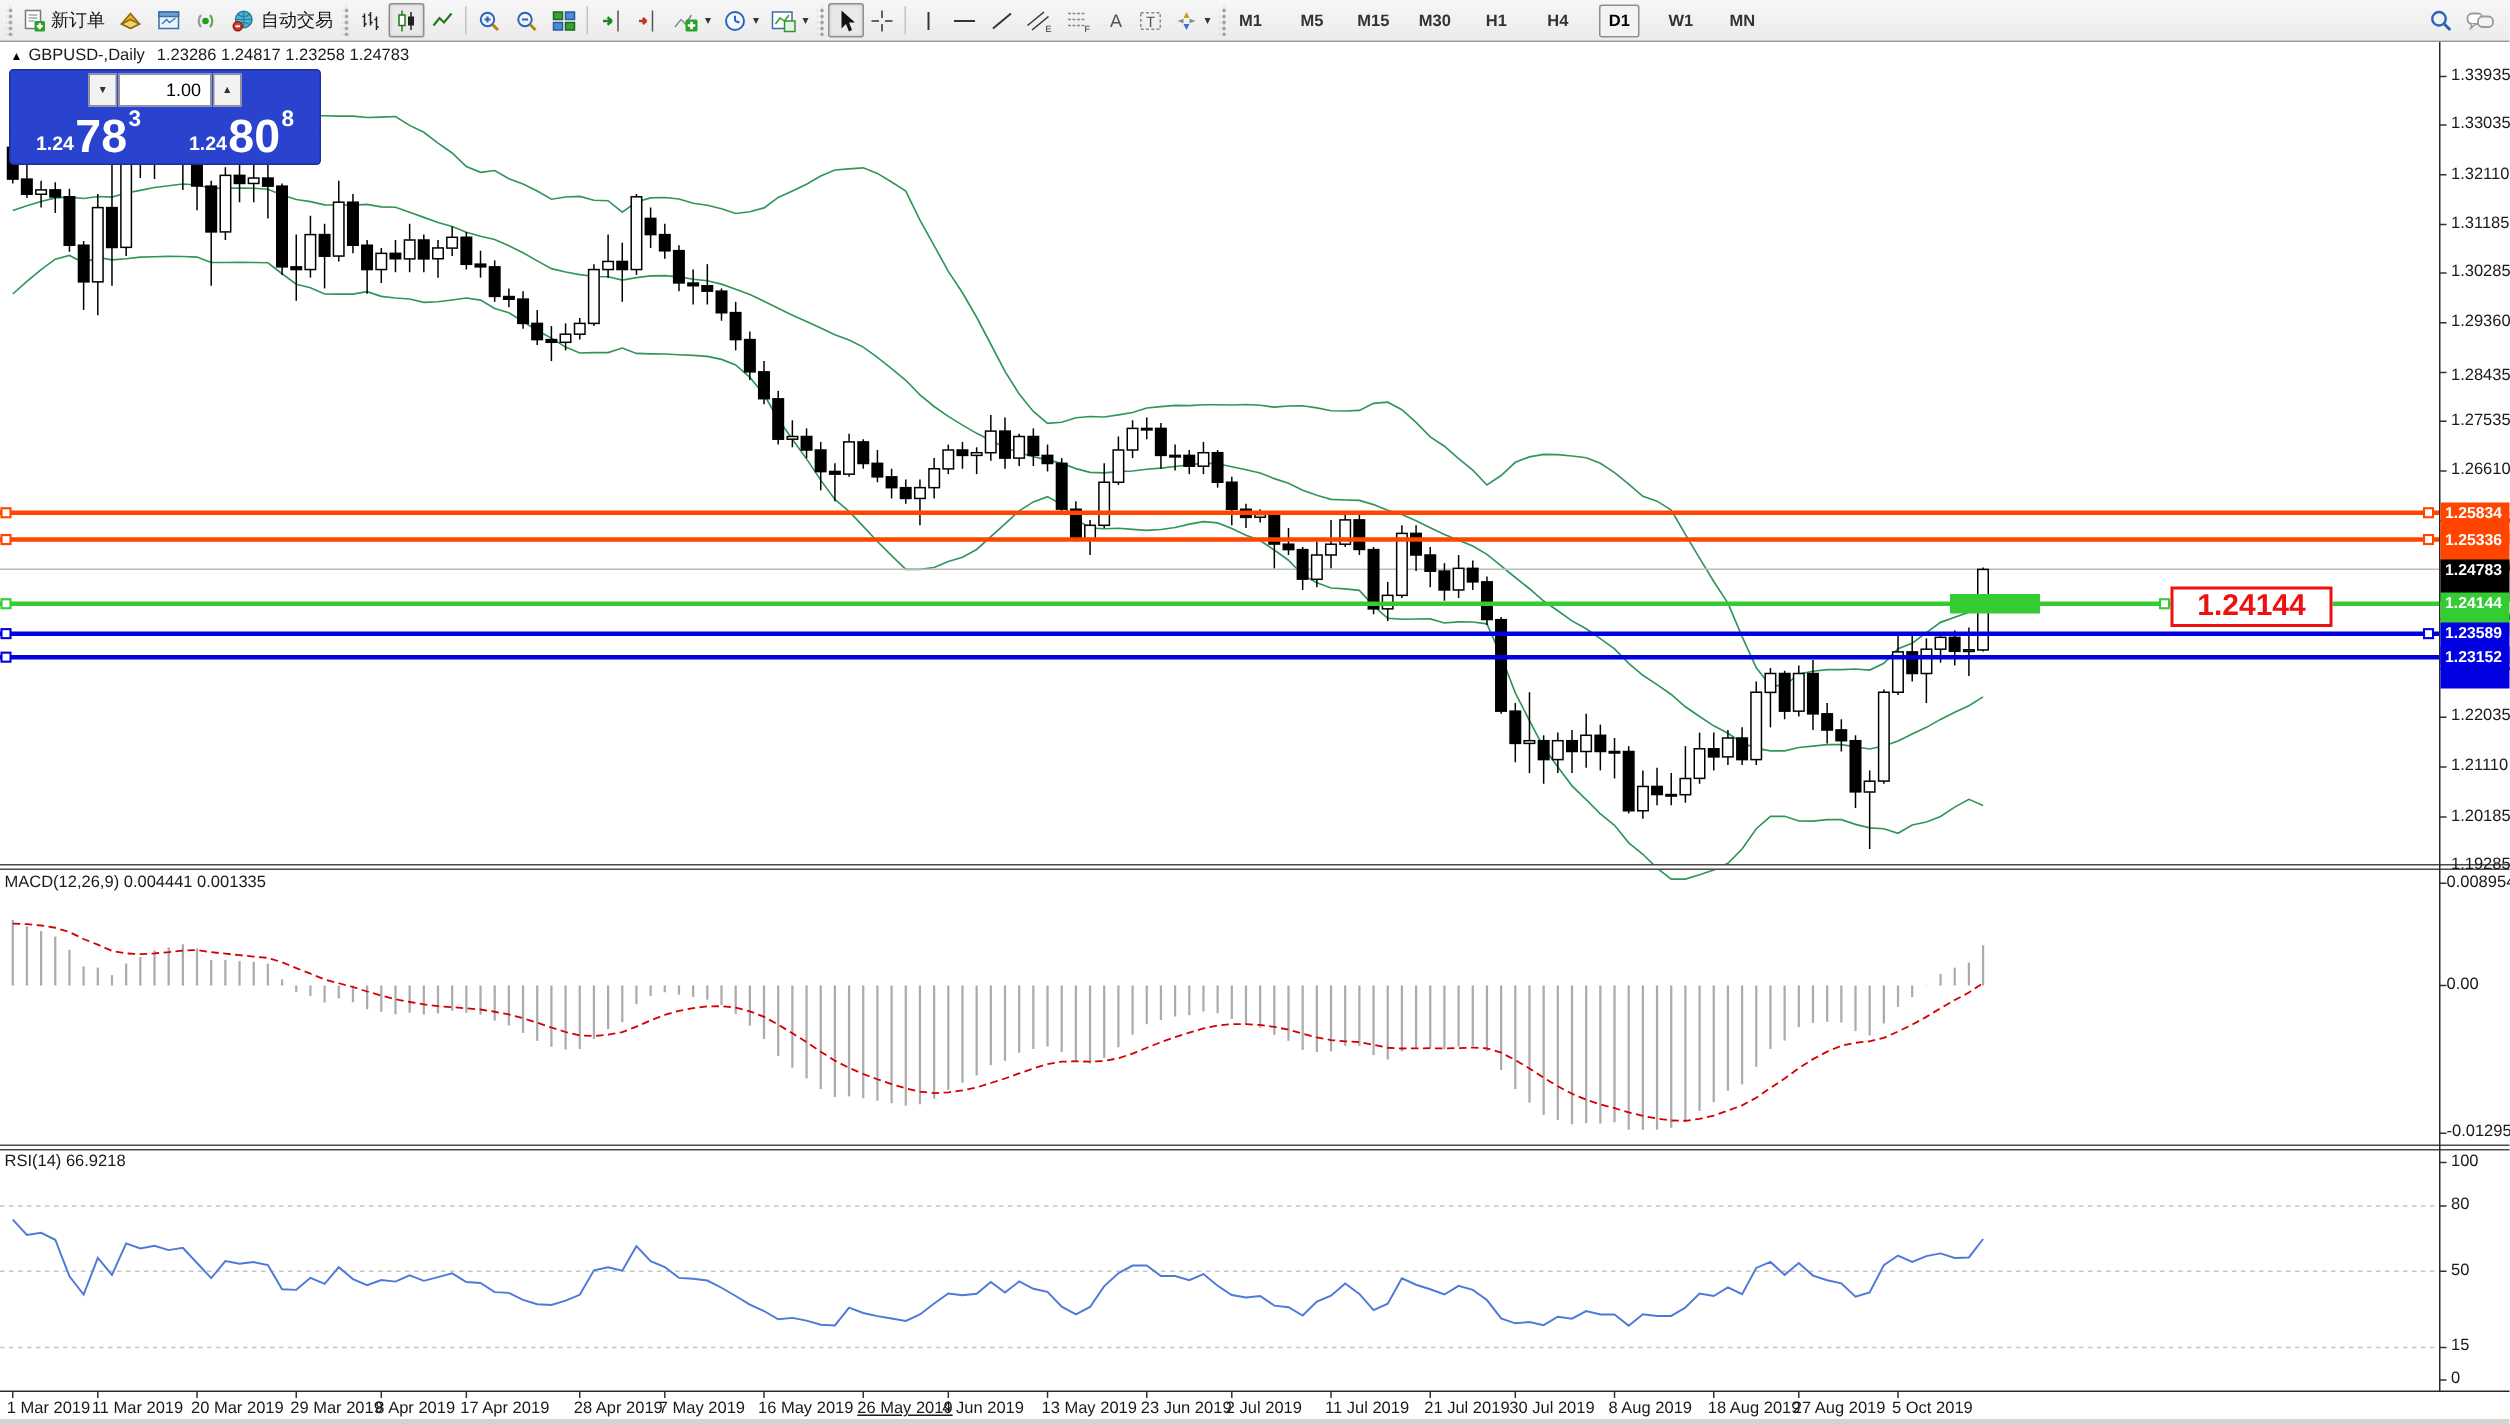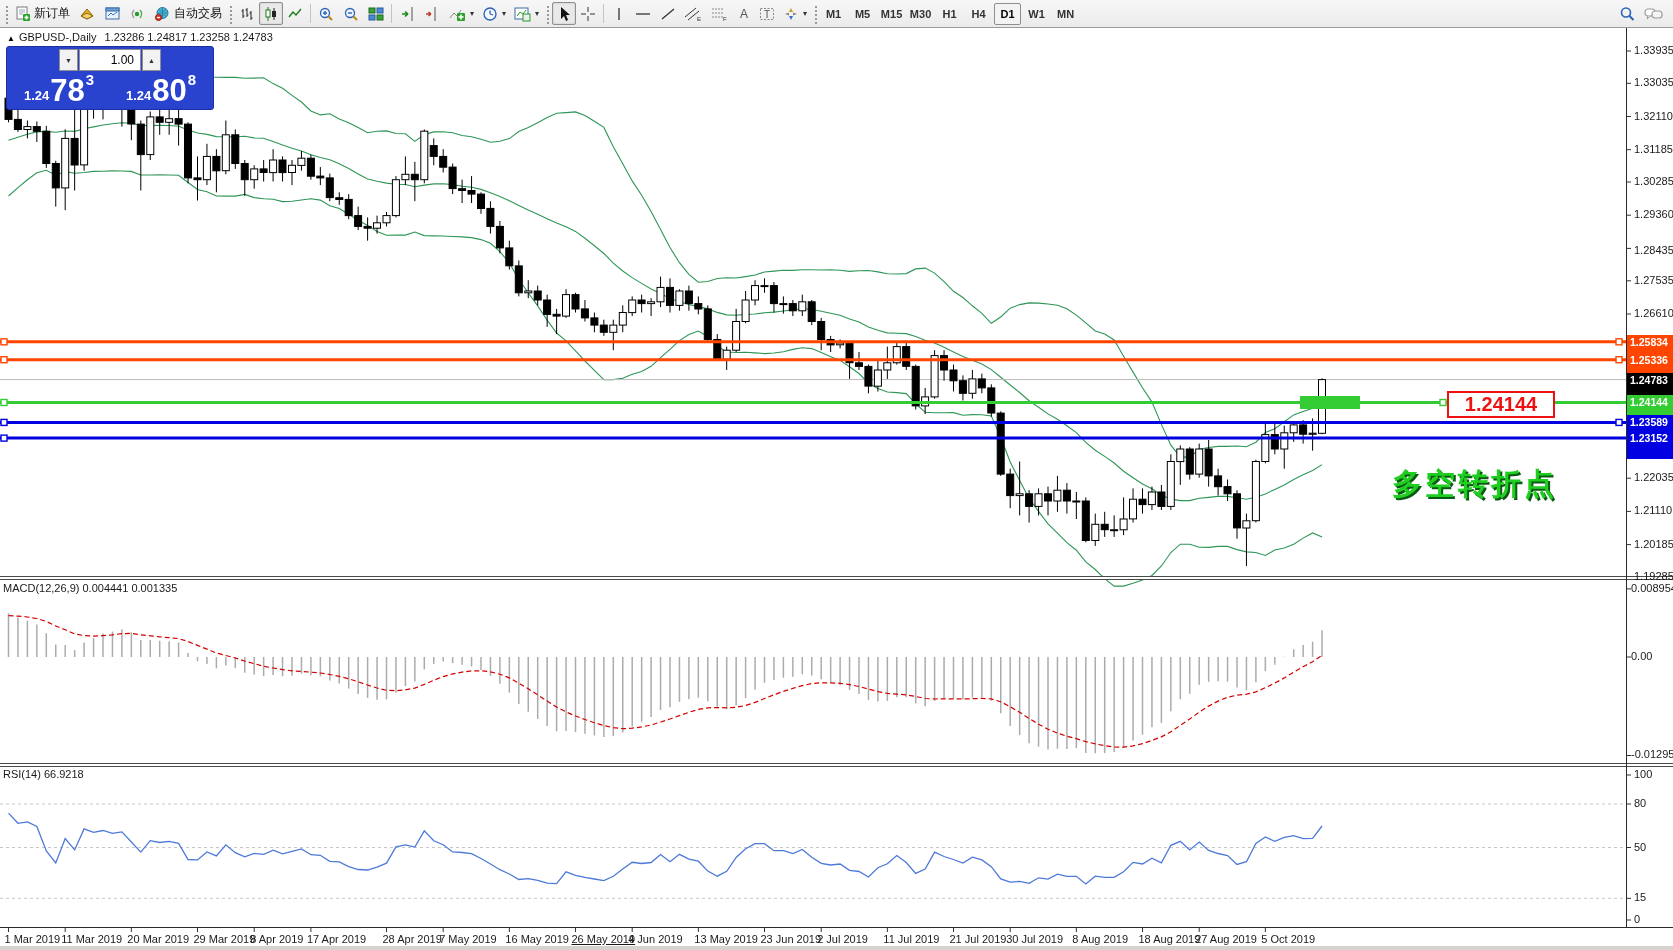--- a/index.html
+++ b/index.html
@@ -258,21 +258,21 @@
     <svg class="ico" width="16" height="16" viewBox="0 0 16 16">
         <path d="M8 2 L10 6 L6 6 Z" fill="#c8a020"></path>
         <path d="M8 14 L10 10 L6 10 Z" fill="#3a6ad8"></path>
         <path d="M2 8 L6 6.5 L6 9.5 Z" fill="#888"></path>
         <path d="M14 8 L10 6.5 L10 9.5 Z" fill="#888"></path>
       </svg>
     <span class="tb-caret">▾</span>
   </div>
 
   <div class="tb-grip"></div>
-  <div id="timeframe-bar" style="display:flex;align-items:center;gap:2px;">
+  <div id="timeframe-bar" style="display:flex;align-items:center;gap:14px;">
       <div class="tf-btn">M1</div>
       <div class="tf-btn">M5</div>
       <div class="tf-btn">M15</div>
       <div class="tf-btn">M30</div>
       <div class="tf-btn">H1</div>
       <div class="tf-btn">H4</div>
       <div class="tf-btn active">D1</div>
       <div class="tf-btn">W1</div>
       <div class="tf-btn">MN</div>
     </div>
@@ -878,14 +878,13 @@
       <div class="date-label" style="left: 883.35px; top: 905px;">11 Jul 2019</div>
       <div class="date-label" style="left: 949.5px; top: 905px;">21 Jul 2019</div>
       <div class="date-label" style="left: 1006.2px; top: 905px;">30 Jul 2019</div>
       <div class="date-label" style="left: 1072.35px; top: 905px;">8 Aug 2019</div>
       <div class="date-label" style="left: 1138.5px; top: 905px;">18 Aug 2019</div>
       <div class="date-label" style="left: 1195.2px; top: 905px;">27 Aug 2019</div>
       <div class="date-label" style="left: 1261.35px; top: 905px;">5 Oct 2019</div>
     </div>
 
   <div class="price-callout">1.24144</div>
-  <div class="turning-point">多空转折点</div>
 </div>
 
 </body></html>

